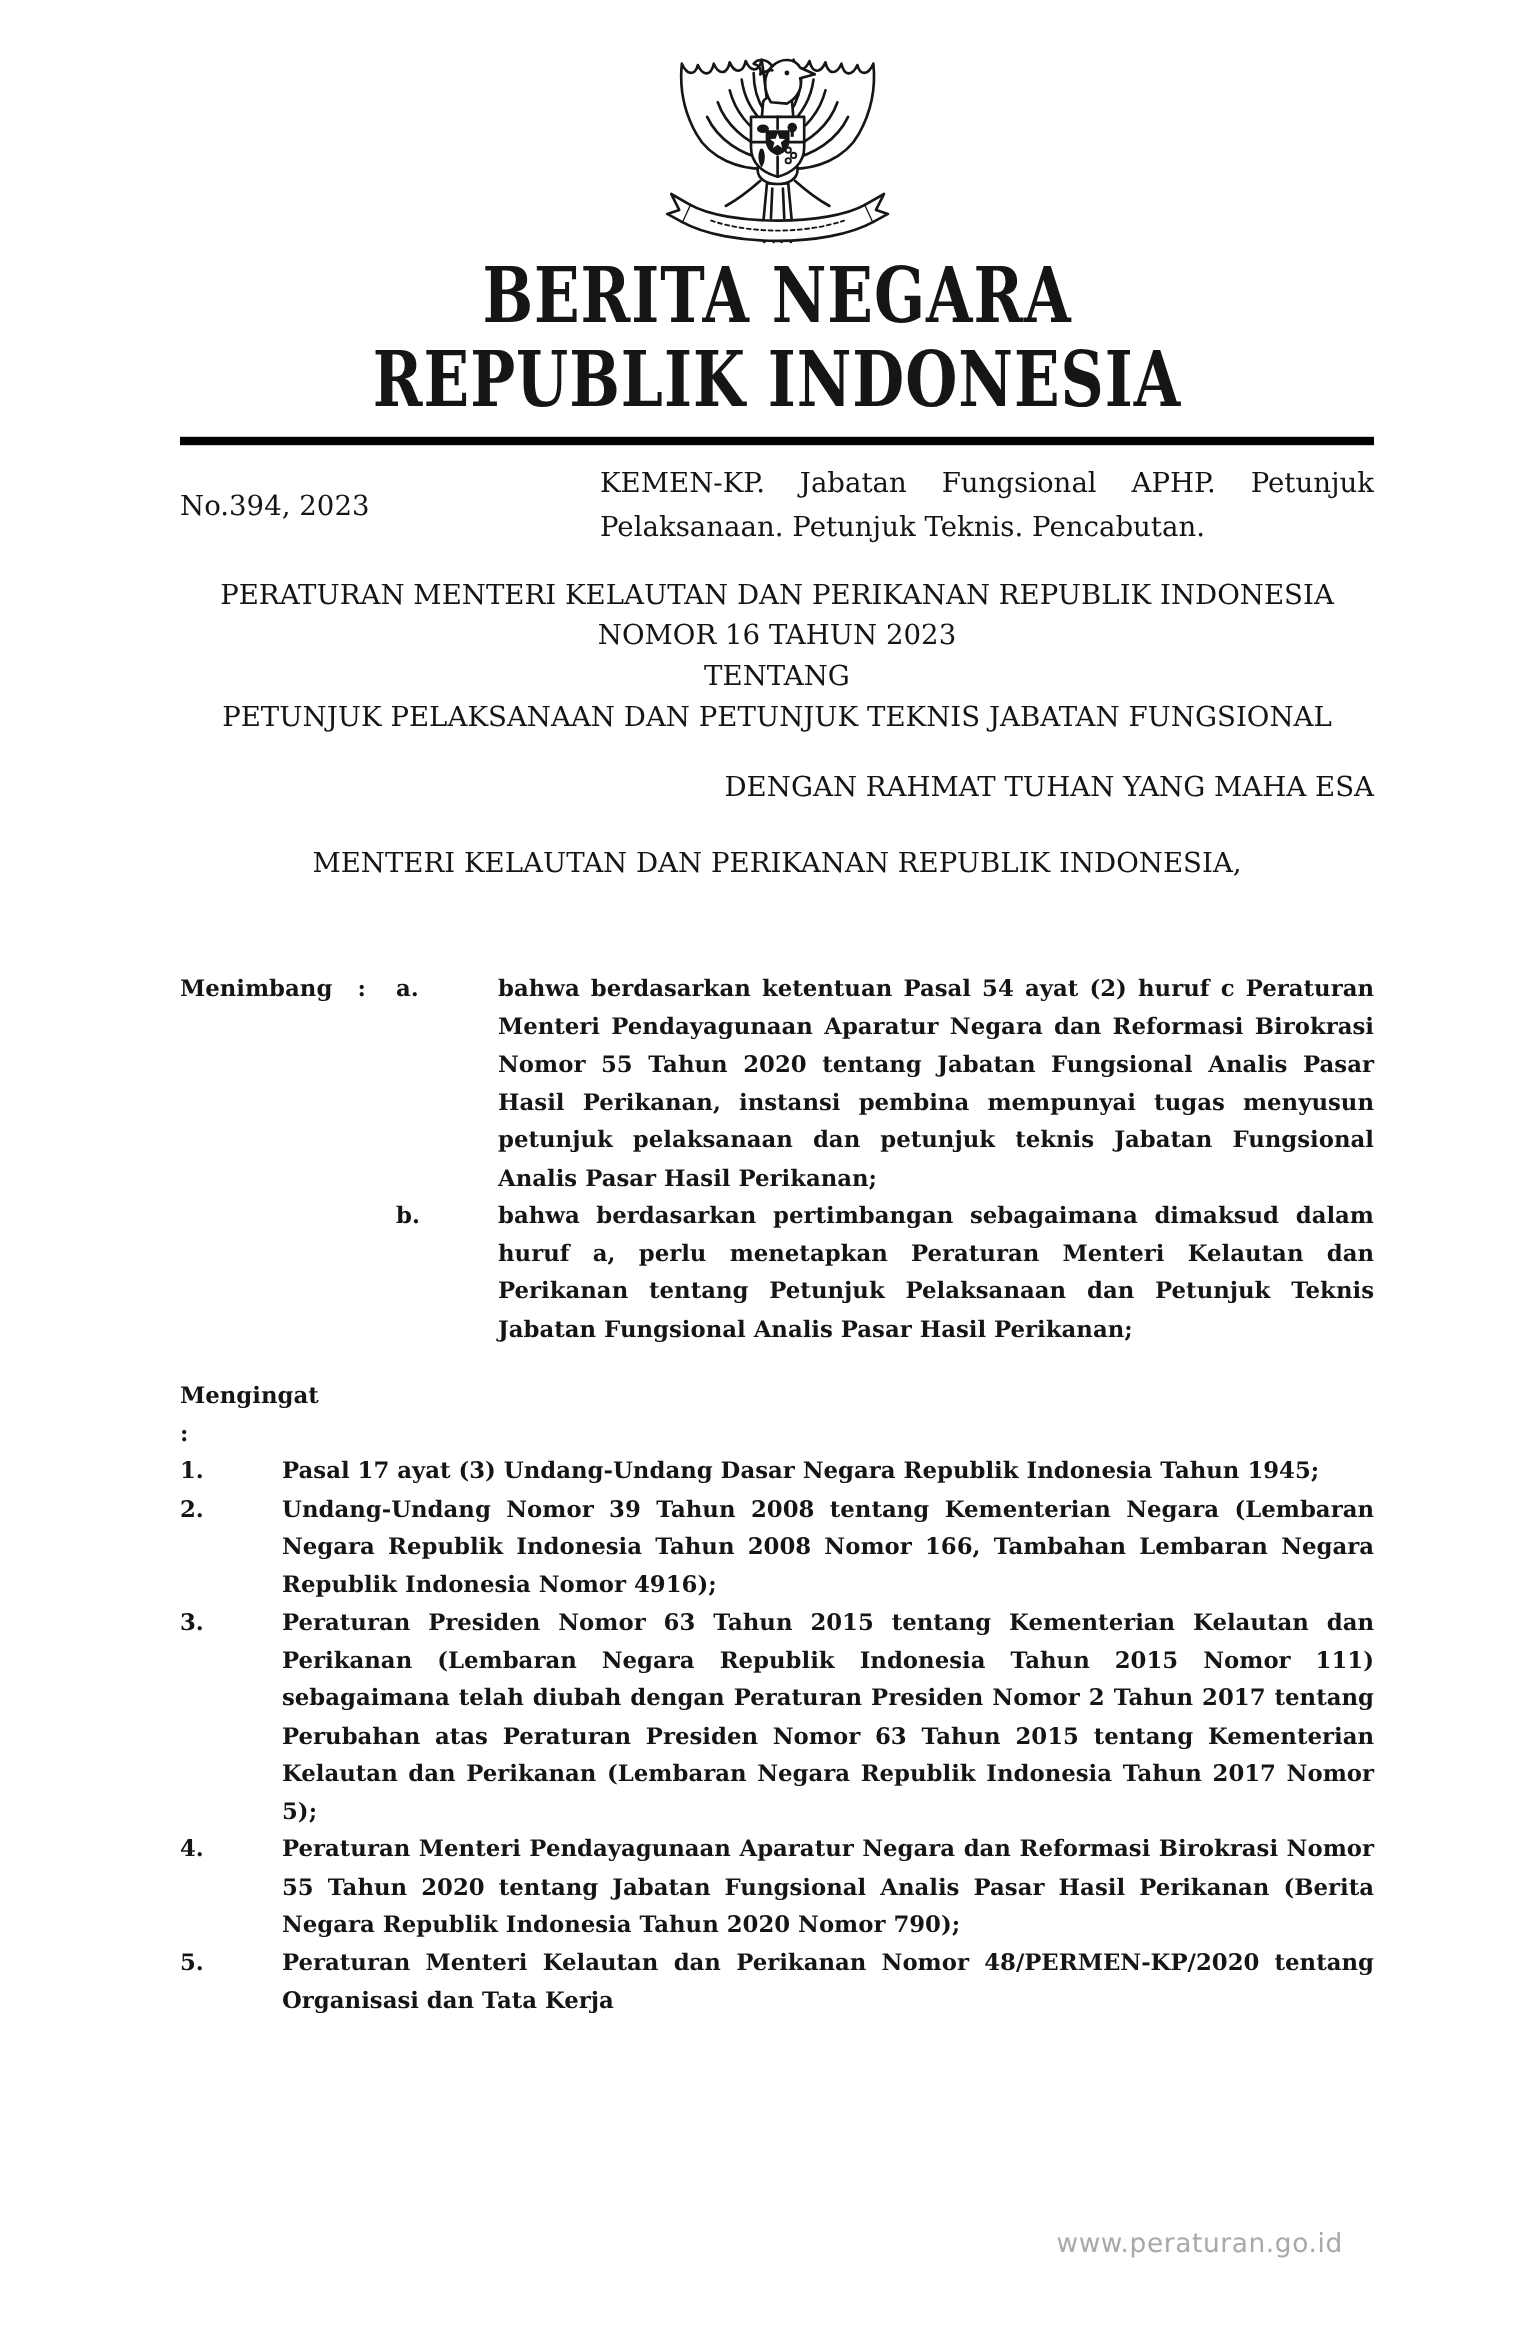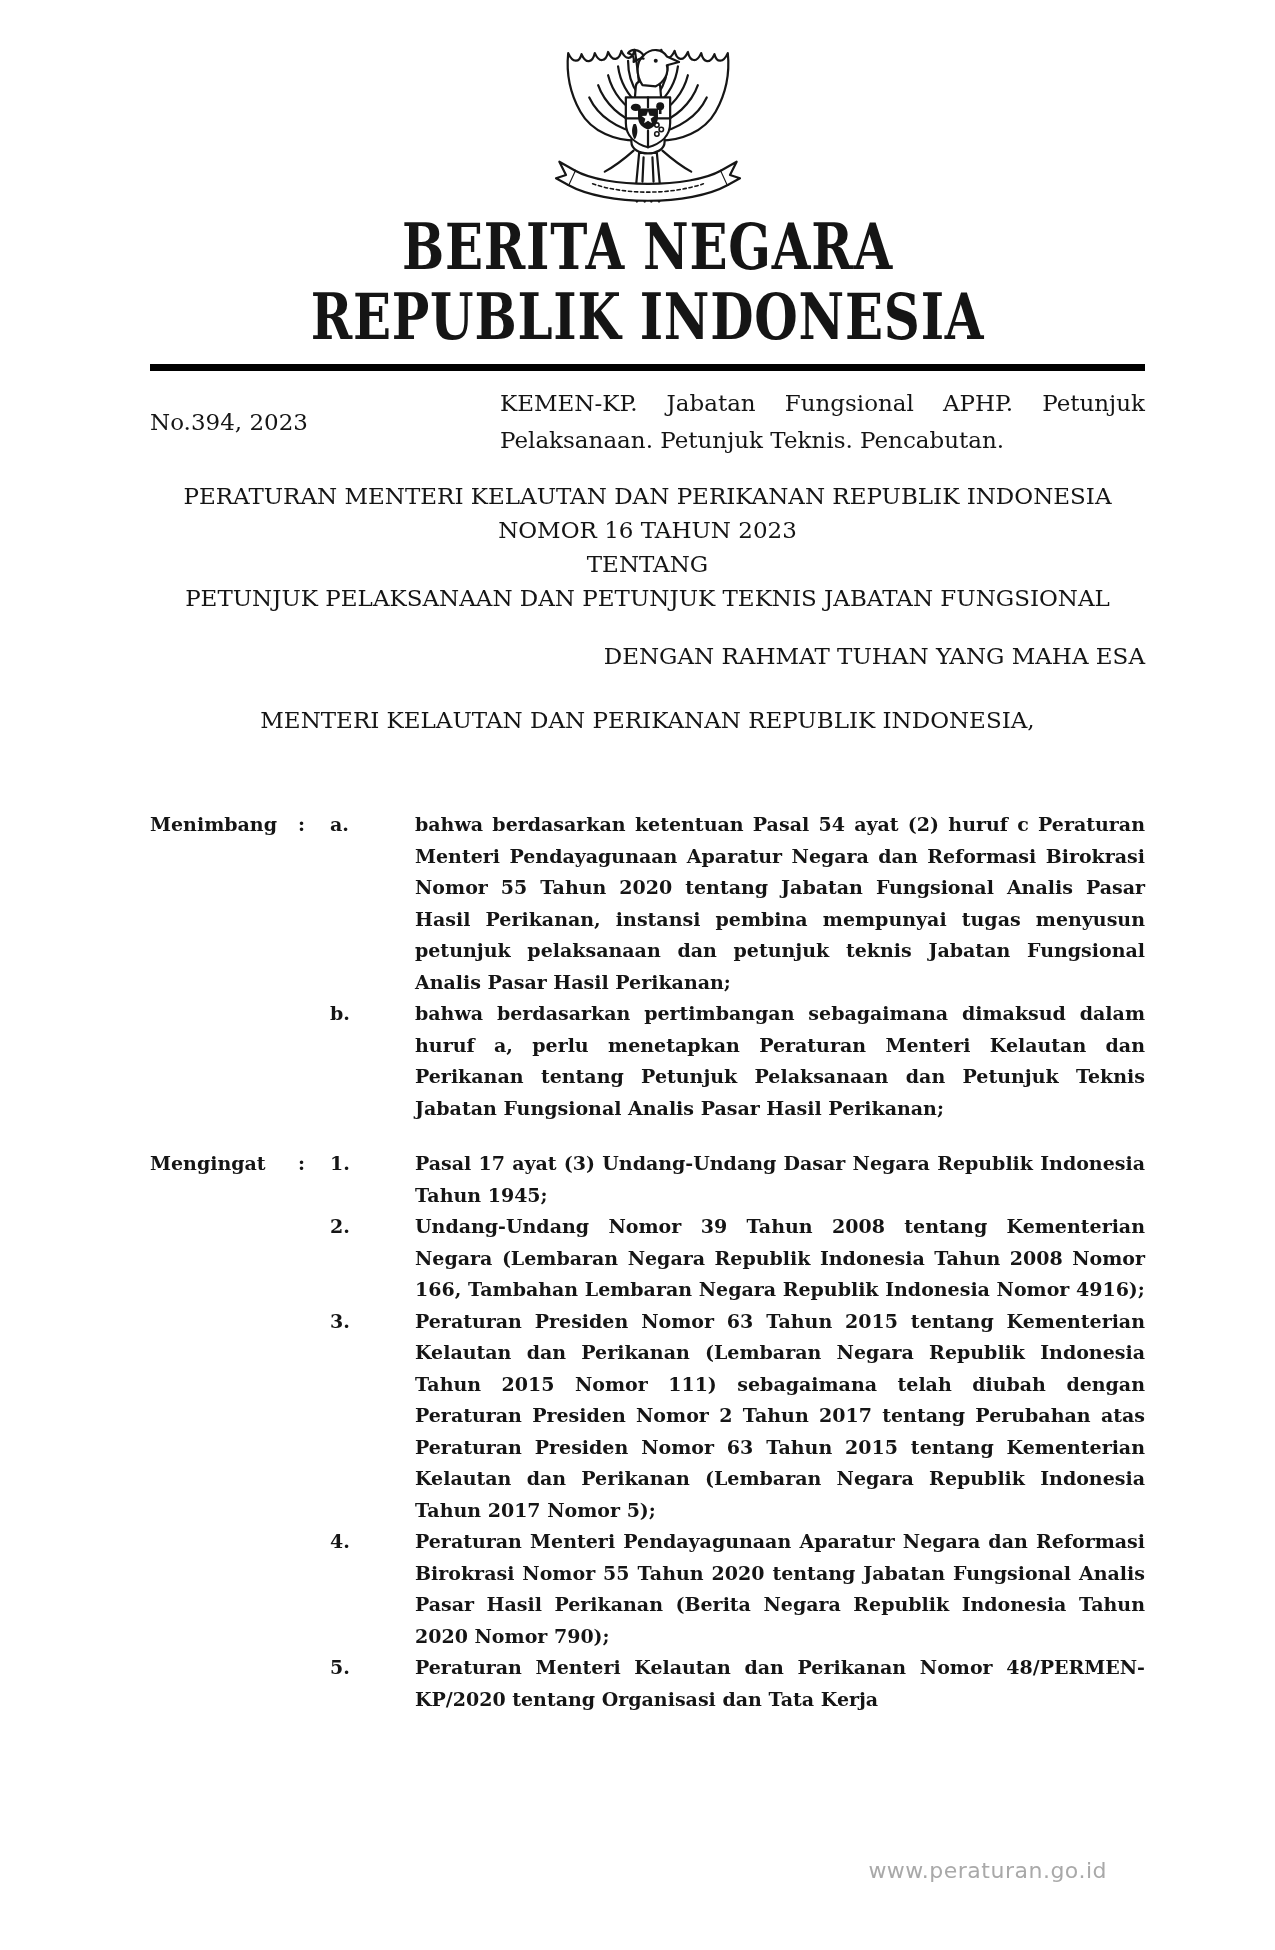--- a/index.html
+++ b/index.html
@@ -82,32 +82,32 @@
     line-height: 34px;
   }
   
   .clause {
     display: flex;
     font-size: 19px;
     line-height: 31.5px;
     font-weight: bold;
   }
   .clause.first { margin-top: 72px; }
-  .clause.second { margin-top: 24px; }
+  .clause.second { margin-top: 24px; flex-direction: column; }
   .clause-label { width: 148px; flex: none; }
   .clause-colon { width: 32px; flex: none; }
   .clause-items { flex: 1; }
   .clause-item { display: flex; }
   .item-marker { width: 85px; flex: none; }
   .item-text { flex: 1; text-align: justify; }
   
   .watermark {
     position: absolute;
     top: 1858px;
-    right: 168px;
+    right: 156px;
     font-family: "DejaVu Sans", sans-serif;
     font-size: 22px;
     color: #a9a9a9;
     letter-spacing: 0.5px;
   }
 </style>
 </head>
 <body>
 
 <div class="page">

